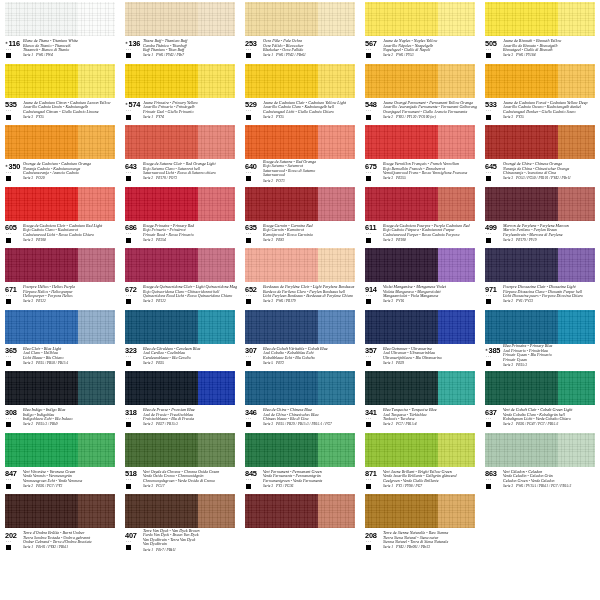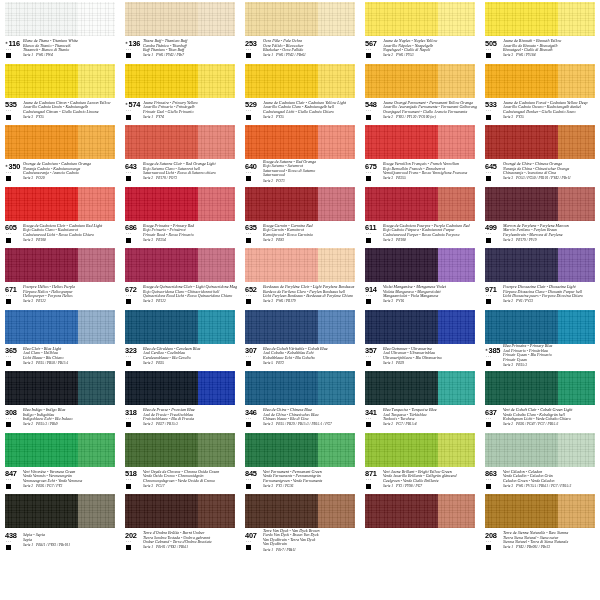--- a/index.html
+++ b/index.html
@@ -991,40 +991,20 @@
         <div class="namecol">
           <div class="nm nm1">Vert Céladon - Celadon</div>
           <div class="nm">Verde Celadón - Celadon Grün</div>
           <div class="nm">Celadon Groen - Verde Celadon</div>
           <div class="serie"><span>Serie 3</span><span class="pg">PW6 / PV15A / PBk11 / PG7 / PB15:3</span></div>
         </div>
       </div>
     </div>
     <div class="cell">
       <div class="swatch">
-        <div class="mass" style="background: rgb(25, 27, 18); width: 66%;"></div>
-        <div class="tint" style="background: rgb(116, 112, 92);"></div>
-      </div>
-      <div class="info">
-        <div class="leftcol">
-          <div class="codewrap">
-            <span class="code">438</span>
-          </div>
-          <span class="lightfast">···</span>
-          <span class="opacitybox semi"></span>
-        </div>
-        <div class="namecol">
-          <div class="nm nm1">Sépia - Sepia</div>
-          <div class="nm">Sepia</div>
-          <div class="serie"><span>Serie 1</span><span class="pg">PBk11 / PY83 / PBr101</span></div>
-        </div>
-      </div>
-    </div>
-    <div class="cell">
-      <div class="swatch">
         <div class="mass" style="background: rgb(58, 26, 22); width: 66%;"></div>
         <div class="tint" style="background: rgb(90, 48, 37);"></div>
       </div>
       <div class="info">
         <div class="leftcol">
           <div class="codewrap">
             <span class="code">202</span>
           </div>
           <span class="lightfast">···</span>
           <span class="opacitybox"></span>

